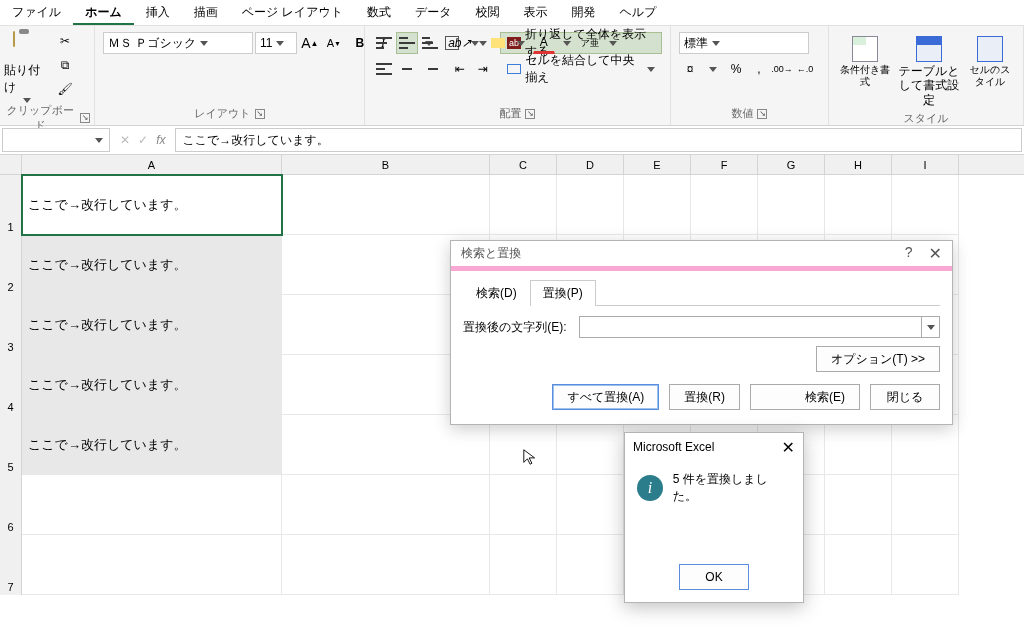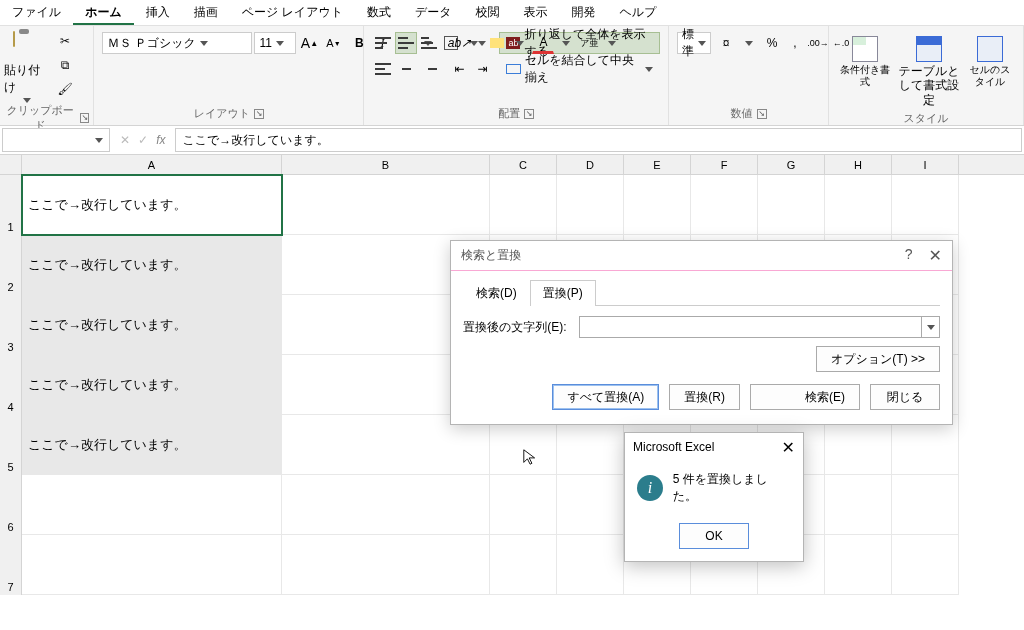--- a/index.html
+++ b/index.html
@@ -66,21 +66,21 @@
   .cells{position:relative;}
   .row{display:flex; position:relative;}
   .cell{border-right:1px solid #e8e8e8;border-bottom:1px solid #e8e8e8; padding:4px 6px; font-size:13px; display:flex; align-items:center;}
   .tall{height:60px;}
   .short{height:60px;}
   .selrange{background:#e8e8e8;}
   .activecell{background:#fff; outline:2px solid #217346; outline-offset:-1px; z-index:2; position:relative;}
 
   
   .dialog{position:absolute; left:450px; top:240px; width:503px; background:#fff; border:1px solid #b4b4b4; box-shadow:0 4px 16px rgba(0,0,0,.2);}
-  .dlg-title{height:30px; display:flex; align-items:center; padding:0 10px; color:#555; justify-content:space-between; border-bottom:1px solid #f9a8d4;}
+  .dlg-title{height:30px; display:flex; align-items:center; padding:0 10px; color:#555; justify-content:space-between; border-bottom:5px solid #f9a8d4;}
   .dlg-title .controls{display:flex; gap:16px; font-size:14px; color:#555;}
   .dlg-body{padding:8px 12px 14px;}
   .tabs{display:flex; gap:0; border-bottom:1px solid #ccc; margin-bottom:10px;}
   .tab{padding:4px 12px; border:1px solid transparent; border-bottom:none; position:relative; top:1px; background:#fff;}
   .tab.active{border-color:#ccc; background:#fff;}
   .formrow{display:flex; align-items:center; gap:6px; margin:6px 0;}
   .formrow label{width:110px;}
   .formrow .inp{flex:1; display:flex;}
   .formrow input{flex:1; height:22px; border:1px solid #aaa; padding:0 4px;}
   .dd{width:18px;height:22px;border:1px solid #aaa;border-left:none;display:flex;align-items:center;justify-content:center;}
@@ -88,21 +88,21 @@
   .btn{height:26px; padding:0 14px; border:1px solid #aaa; background:#fdfdfd; display:flex; align-items:center; justify-content:center;}
   .btn.primary{border-color:#5a8ddb; box-shadow:inset 0 0 0 1px #9cc1ef;}
   .opts{display:flex; justify-content:flex-end; margin-top:8px;}
 
   
   .msgbox{position:absolute; left:624px; top:432px; width:180px; background:#fff; border:1px solid #b4b4b4; box-shadow:0 4px 18px rgba(0,0,0,.25);}
   .msg-title{height:28px; display:flex; align-items:center; justify-content:space-between; padding:0 8px; font-size:12px;}
   .msg-body{display:flex; align-items:center; gap:10px; padding:10px 12px;}
   .info-icon{width:26px;height:26px;border-radius:50%;background:#2b7d8c;color:#fff;font-family:Georgia,serif;font-style:italic;display:flex;align-items:center;justify-content:center;font-size:16px;}
   .msg-btns{display:flex; justify-content:center; padding:8px 0 12px;}
-  .msg-btns .btn{width:70px; justify-content:center; border-color:#5a8ddb;}
+  .msg-btns .btn{width:70px; justify-content:center; border-color:#5a8ddb;margin-top:41px;}
 
   .cursor{position:absolute; left:522px; top:448px; z-index:200; pointer-events:none;}
   .cursor svg{width:18px;height:18px;}
 
   .xclose{font-size:16px;}
 
   
   .bold{font-weight:bold;} .italic{font-style:italic;font-family:Georgia,serif;} .und{text-decoration:underline;}
   .border-icon{width:14px;height:14px;border:1px solid #555;}
   .fill-icon{width:14px;height:10px;background:#ffe27a;}
@@ -278,21 +278,21 @@
         </div>
       </div>
     </div>
     <div class="group-label">
         <span>配置</span>
         <span class="dlglauncher">↘</span>
       </div>
   </div>
 
   <div class="group" style="width:160px">
-    <div class="group-body" style="gap:4px;padding:4px">
+    <div class="group-body" style="flex-direction:column;gap:4px;padding:4px">
       <div class="selectish num-sel">
         <span>標準</span>
           <span class="caret"></span>
       </div>
       <div class="btnrow">
         <span class="sq">
             <span>¤</span>
           </span>
         <span class="sq">
             <span class="caret"></span>

